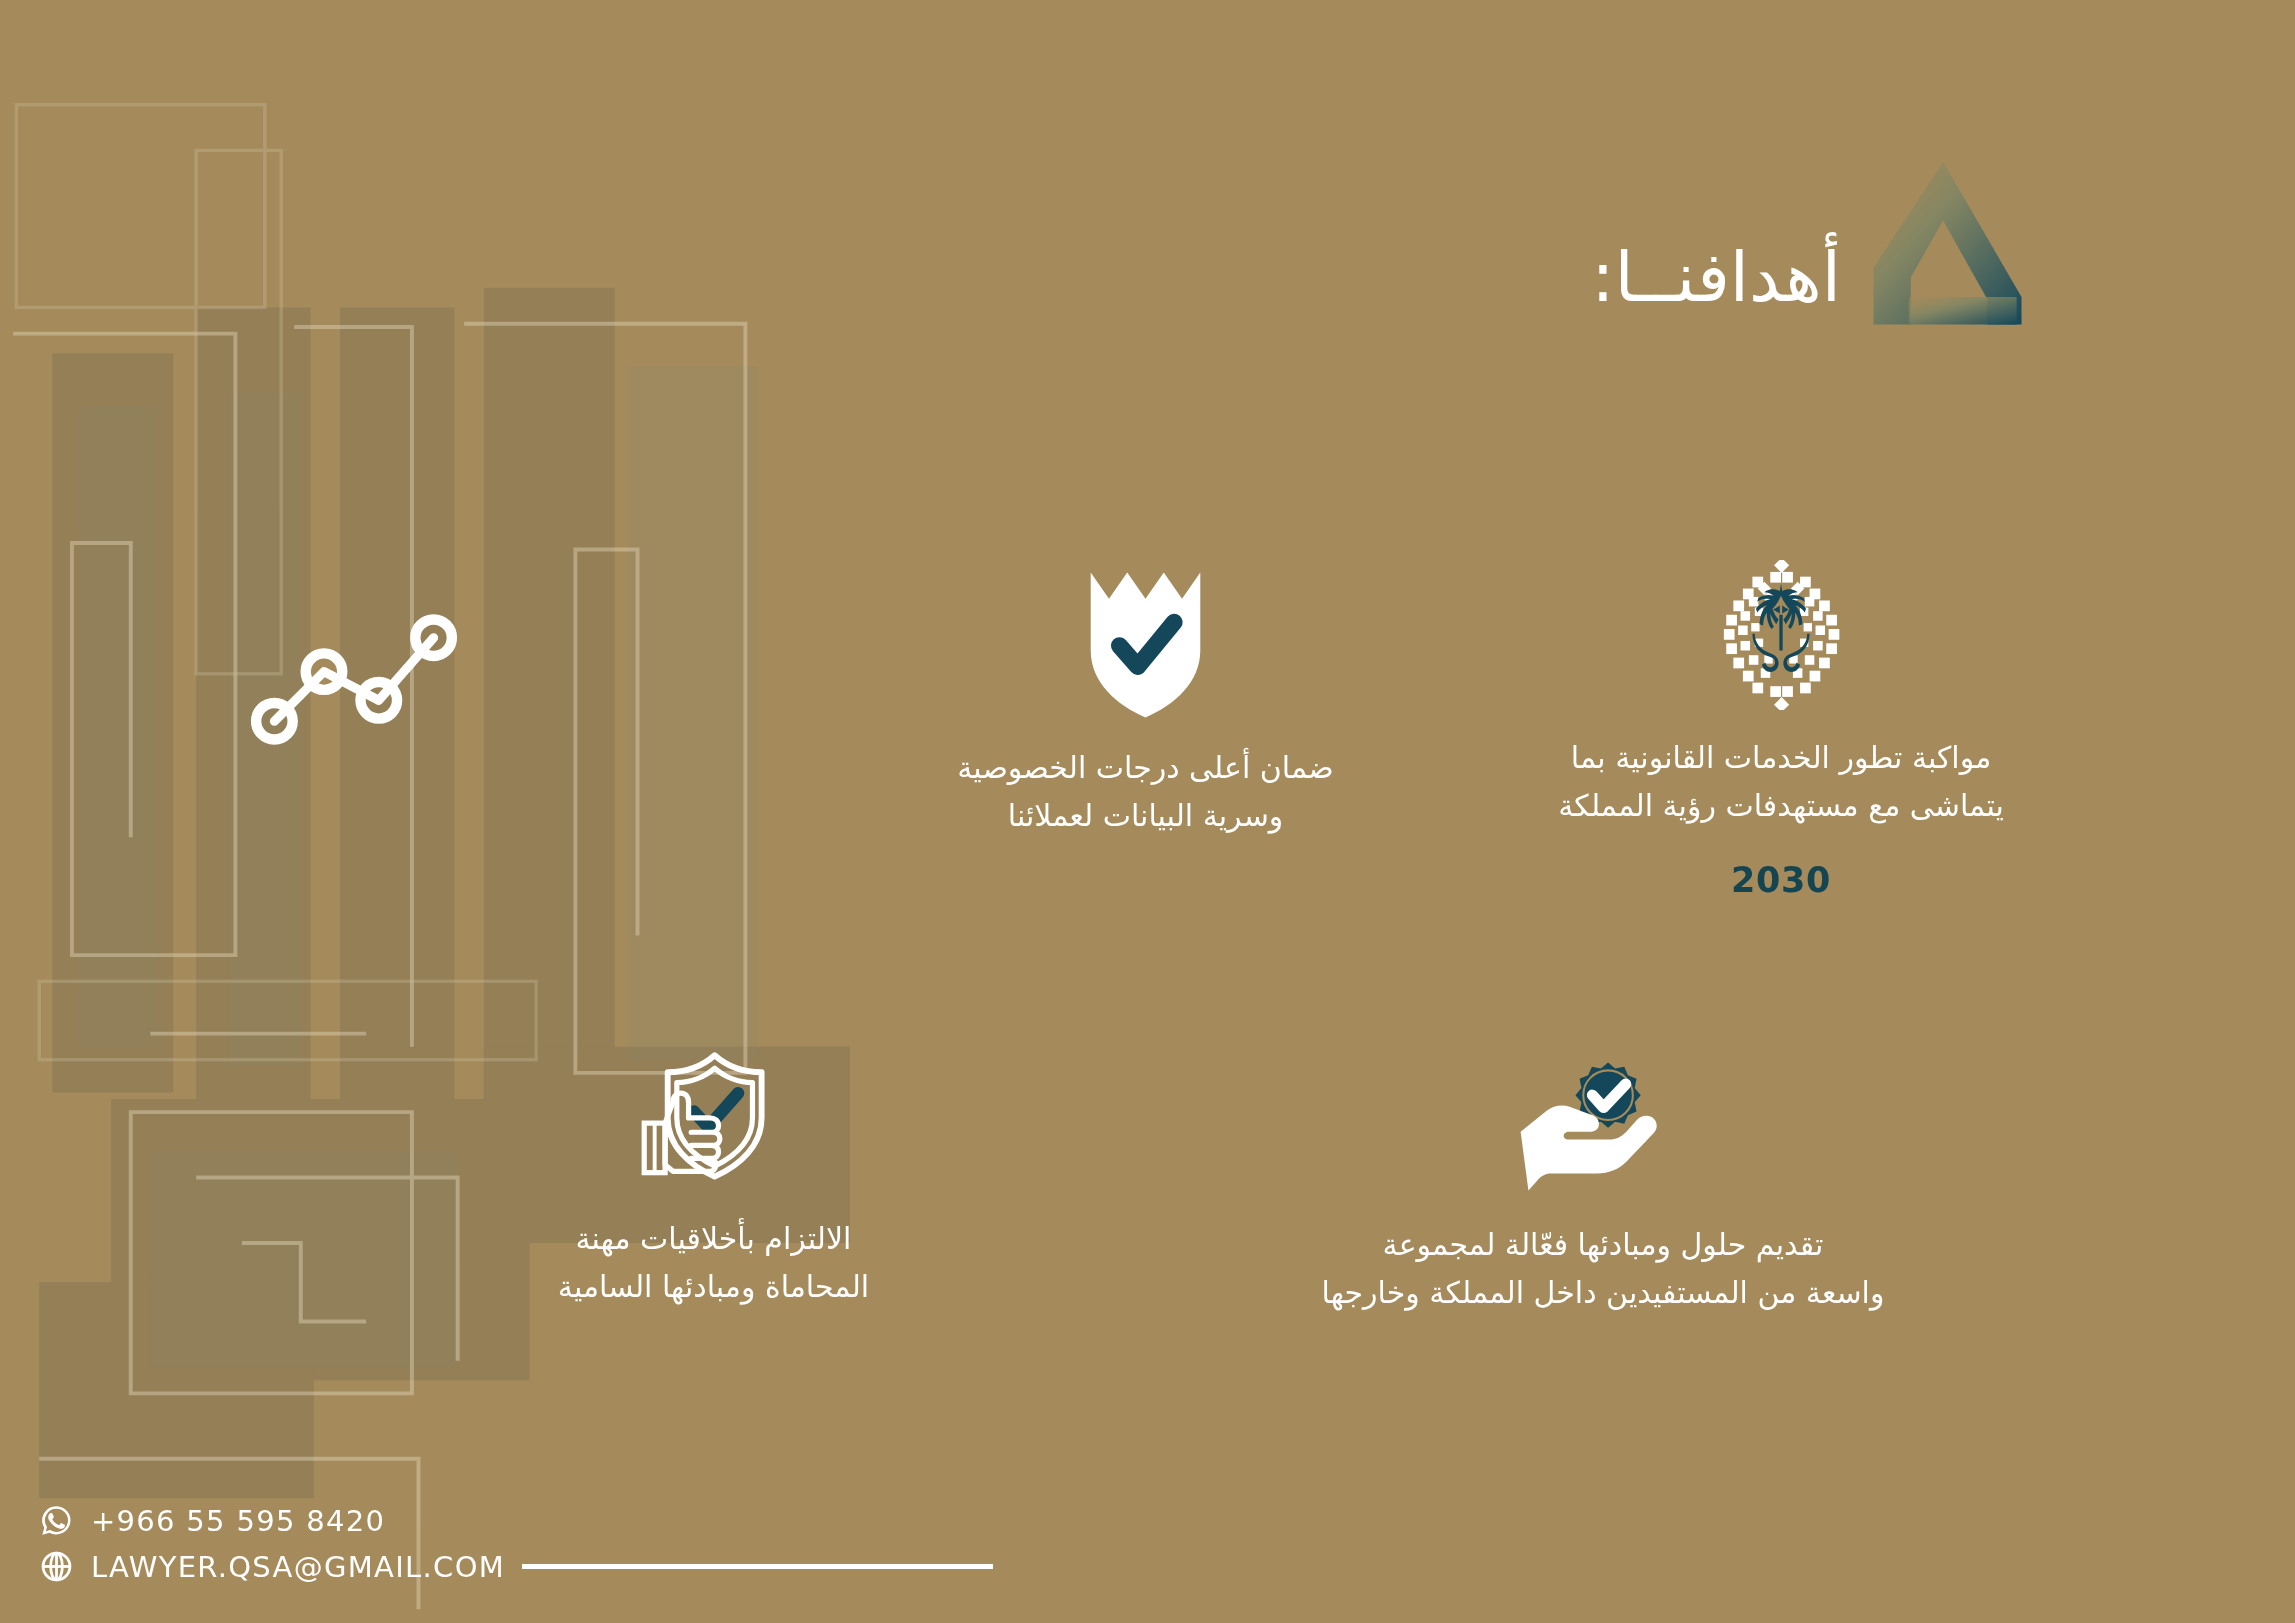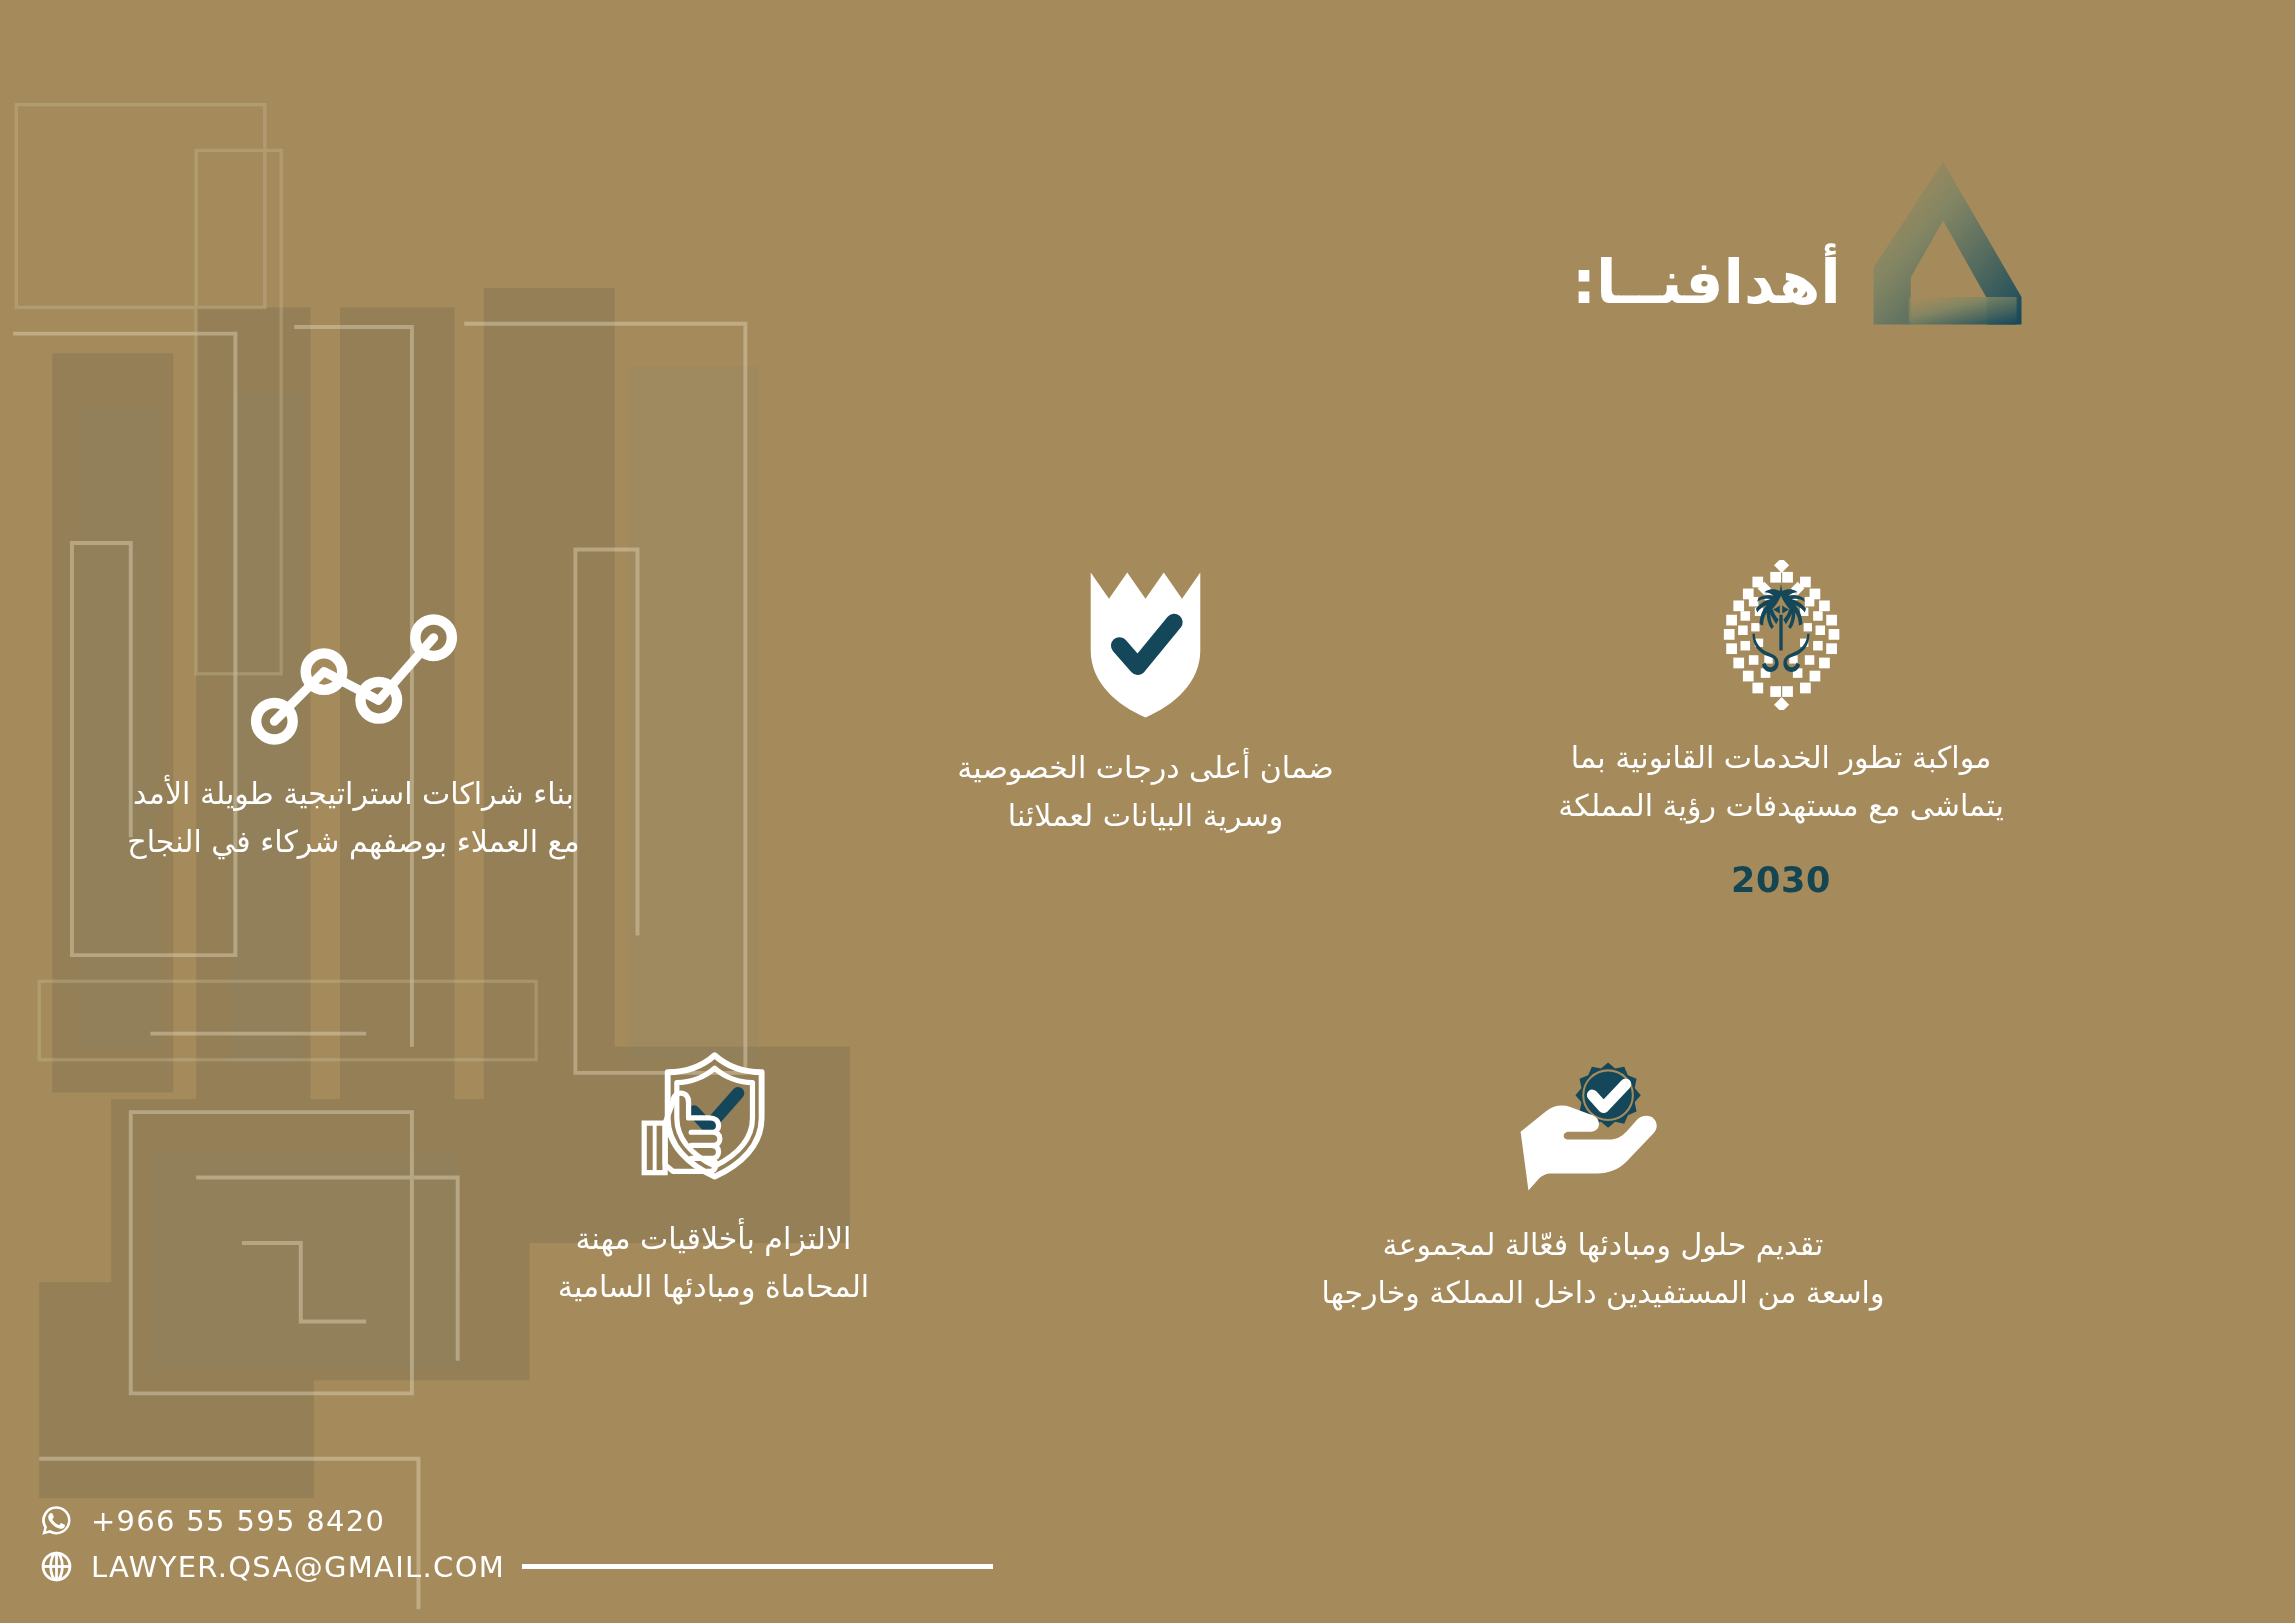--- a/index.html
+++ b/index.html
@@ -28,22 +28,22 @@
     right:249px;
     top:150px;
     display:flex;
     align-items:flex-end;
     gap:9.2px;
     direction:rtl;
   }
   #logo-mark { width:196px; height:196px; display:block; margin-bottom:-30px;}
   #page-title {
     color:#ffffff;
-    font-size:60px;
-    font-weight:700;
+    font-size:69px;
+    font-weight:400;
     line-height:1;
     letter-spacing:0px;
     white-space:nowrap;
     direction:rtl;
     padding-bottom:3.9px;
   }
 
   
   .goal {
     position:absolute;
@@ -254,22 +254,20 @@
   <div class="goal" id="goal-partner">
     <div class="icon-wrap">
       <svg width="222" height="137" viewBox="0 0 170 105">
         <polyline points="24,86 62,48 104,70 146,22" fill="none" stroke="#FFFFFF" stroke-width="7" stroke-linecap="round" stroke-linejoin="round"></polyline>
         <circle cx="24" cy="86" r="14" fill="none" stroke="#FFFFFF" stroke-width="8"></circle>
         <circle cx="62" cy="48" r="14" fill="none" stroke="#FFFFFF" stroke-width="8"></circle>
         <circle cx="104" cy="70" r="14" fill="none" stroke="#FFFFFF" stroke-width="8"></circle>
         <circle cx="146" cy="22" r="14" fill="none" stroke="#FFFFFF" stroke-width="8"></circle>
       </svg>
     </div>
-    <div class="goal-text">بناء شراكات استراتيجية طويلة الأمد
-مع العملاء بوصفهم شركاء في النجاح</div>
   </div>
 
   <div class="goal" id="goal-solutions">
     <div class="icon-wrap">
       <svg width="177" height="141" viewBox="0 0 135 108">
         <path d="M71 5 l5.4 4.6 l7 -1.4 l2.8 6.5 l6.6 2.7 l-1.4 7.1 l4.6 5.5 l-4.6 5.5 l1.4 7.1 l-6.6 2.7 l-2.8 6.5 l-7 -1.4 l-5.4 4.6 l-5.4 -4.6 l-7 1.4 l-2.8 -6.5 l-6.6 -2.7 l1.4 -7.1 l-4.6 -5.5 l4.6 -5.5 l-1.4 -7.1 l6.6 -2.7 l2.8 -6.5 l7 1.4 Z" fill="#14475A"></path>
         <circle cx="71" cy="30" r="19" fill="none" stroke="#A58B5B" stroke-width="1.6"></circle>
         <path d="M59 30 l8.5 9.5 l17 -18" fill="none" stroke="#FFFFFF" stroke-width="8.5" stroke-linecap="round" stroke-linejoin="round"></path>
         <path d="M4 58 L24 42 C29 38 36 37 42 39 L58 45 C62 46 64 49 64 52 C64 56 61 58 57 58 L41 58 C38 58 37 60 37 61 C37 63 39 64 41 64 L72 64 C77 64 81 62 85 58 L93 49 C97 45 103 45 106 48 C109 51 109 56 106 59 L85 81 C79 87 71 90 63 90 L27 90 C23 90 20 92 18 94 L10 103 Z" fill="#FFFFFF"></path>
       </svg>

